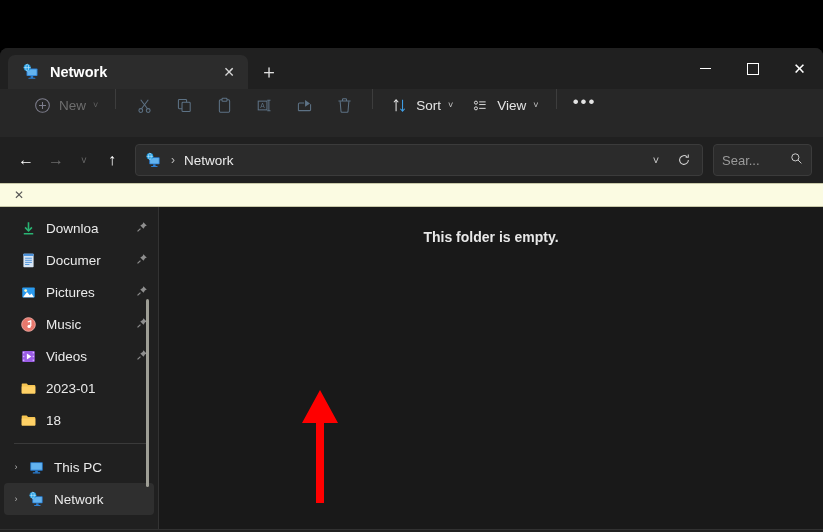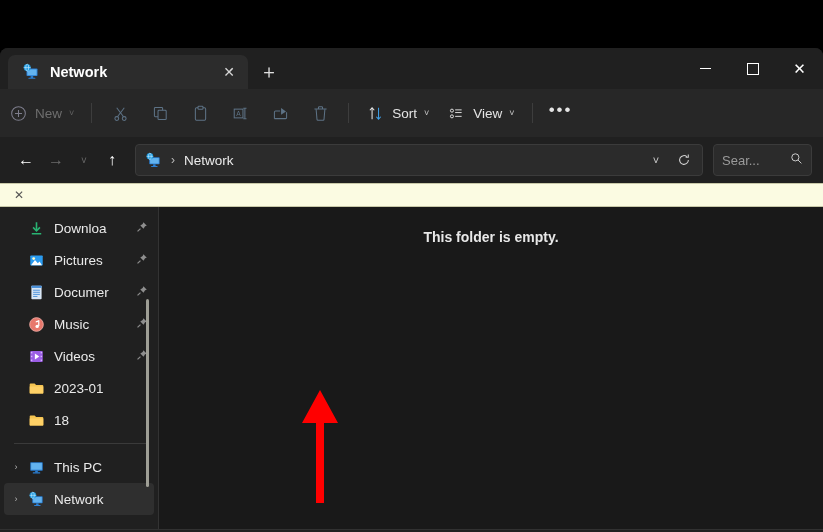--- a/index.html
+++ b/index.html
@@ -67,22 +67,21 @@
   }
   .wc-min::before { content: ""; display: block; width: 11px; height: 1px; background: #ffffff; }
   .wc-max::before { content: ""; display: block; width: 10px; height: 10px; border: 1px solid #ffffff; }
   .wc-close { font-size: 15px; font-weight: 300; }
 
   
   #commandbar {
     height: 48px;
     background: #272727;
     display: flex;
-    align-items: center;
-    padding: 0 0;
+    padding: 0 24px;
   }
   .cbtn {
     height: 32px;
     display: flex; align-items: center;
     padding: 0 9px;
     border-radius: 4px;
     color: #e4e4e4;
     font-size: 13.5px;
     white-space: nowrap;
   }
@@ -178,21 +177,21 @@
   }
   .navitem.selected { background: #2f2f2f; margin: 0 4px; border-radius: 4px; padding-left: 4px; }
   .nav-expander {
     width: 16px; text-align: center;
     color: #b5b5b5; font-size: 9px;
     flex: none;
   }
   .nav-icon { width: 17px; height: 17px; margin-left: 4px; margin-right: 9px; flex: none; position: relative; }
   .nav-label { color: #eaeaea; font-size: 13.5px; white-space: nowrap; overflow: hidden; flex: 1; }
   .nav-pin { width: 16px; color: #8e8e8e; font-size: 11px; flex: none; margin-right: 8px; text-align: center; }
-  .nav-indent { padding-left: 24px; }
+  .nav-indent { padding-left: 16px; }
   #sidebar-sep {
     height: 1px; background: #3a3a3a;
     margin: 7px 12px 7px 14px;
   }
   #sidebar-scroll {
     position: absolute;
     right: 9px; top: 92px;
     width: 3px; height: 188px;
     background: #9e9e95;
     border-radius: 2px;
@@ -433,48 +432,48 @@
           <svg width="12" height="12" viewBox="0 0 14 14">
               <path d="M8.6 1.4 L12.6 5.4 L10.6 6.2 L8.8 9 L5 5.2 L7.8 3.4 Z" fill="#8e8e8e"></path>
               <line x1="5.2" y1="8.8" x2="1.8" y2="12.2" stroke="#8e8e8e" stroke-width="1.3"></line>
             </svg>
         </span>
       </div>
 
       <div class="navitem nav-indent">
         <span class="nav-icon">
           <svg width="17" height="17" viewBox="0 0 18 18">
-            <rect x="2.4" y="3.6" width="13.2" height="10.8" rx="0.8" fill="#2a9bf0"></rect>
-            <circle cx="6" cy="7" r="1.5" fill="#fff9c4"></circle>
-            <path d="M3.2 14 L7.4 8.6 L10.4 12 L12.2 10 L14.8 14 Z" fill="#ffffff"></path>
-          </svg>
-        </span>
-        <span class="nav-label">Pictures</span>
-        <span class="nav-pin">
-          <svg width="12" height="12" viewBox="0 0 14 14">
-              <path d="M8.6 1.4 L12.6 5.4 L10.6 6.2 L8.8 9 L5 5.2 L7.8 3.4 Z" fill="#8e8e8e"></path>
-              <line x1="5.2" y1="8.8" x2="1.8" y2="12.2" stroke="#8e8e8e" stroke-width="1.3"></line>
-            </svg>
-        </span>
-      </div>
-
-      <div class="navitem nav-indent">
-        <span class="nav-icon">
-          <svg width="17" height="17" viewBox="0 0 18 18">
             <rect x="3.6" y="1.8" width="10.8" height="14.4" rx="0.8" fill="#d8e6f5"></rect>
             <rect x="3.6" y="1.8" width="10.8" height="2.4" fill="#4a90d9"></rect>
             <g stroke="#4a90d9" stroke-width="1">
               <line x1="5.4" y1="6.6" x2="12.6" y2="6.6"></line>
               <line x1="5.4" y1="8.8" x2="12.6" y2="8.8"></line>
               <line x1="5.4" y1="11" x2="12.6" y2="11"></line>
               <line x1="5.4" y1="13.2" x2="10" y2="13.2"></line>
             </g>
           </svg>
         </span>
         <span class="nav-label">Documer</span>
+        <span class="nav-pin">
+          <svg width="12" height="12" viewBox="0 0 14 14">
+              <path d="M8.6 1.4 L12.6 5.4 L10.6 6.2 L8.8 9 L5 5.2 L7.8 3.4 Z" fill="#8e8e8e"></path>
+              <line x1="5.2" y1="8.8" x2="1.8" y2="12.2" stroke="#8e8e8e" stroke-width="1.3"></line>
+            </svg>
+        </span>
+      </div>
+
+      <div class="navitem nav-indent">
+        <span class="nav-icon">
+          <svg width="17" height="17" viewBox="0 0 18 18">
+            <rect x="2.4" y="3.6" width="13.2" height="10.8" rx="0.8" fill="#2a9bf0"></rect>
+            <circle cx="6" cy="7" r="1.5" fill="#fff9c4"></circle>
+            <path d="M3.2 14 L7.4 8.6 L10.4 12 L12.2 10 L14.8 14 Z" fill="#ffffff"></path>
+          </svg>
+        </span>
+        <span class="nav-label">Pictures</span>
         <span class="nav-pin">
           <svg width="12" height="12" viewBox="0 0 14 14">
               <path d="M8.6 1.4 L12.6 5.4 L10.6 6.2 L8.8 9 L5 5.2 L7.8 3.4 Z" fill="#8e8e8e"></path>
               <line x1="5.2" y1="8.8" x2="1.8" y2="12.2" stroke="#8e8e8e" stroke-width="1.3"></line>
             </svg>
         </span>
       </div>
 
       <div class="navitem nav-indent">
         <span class="nav-icon">

